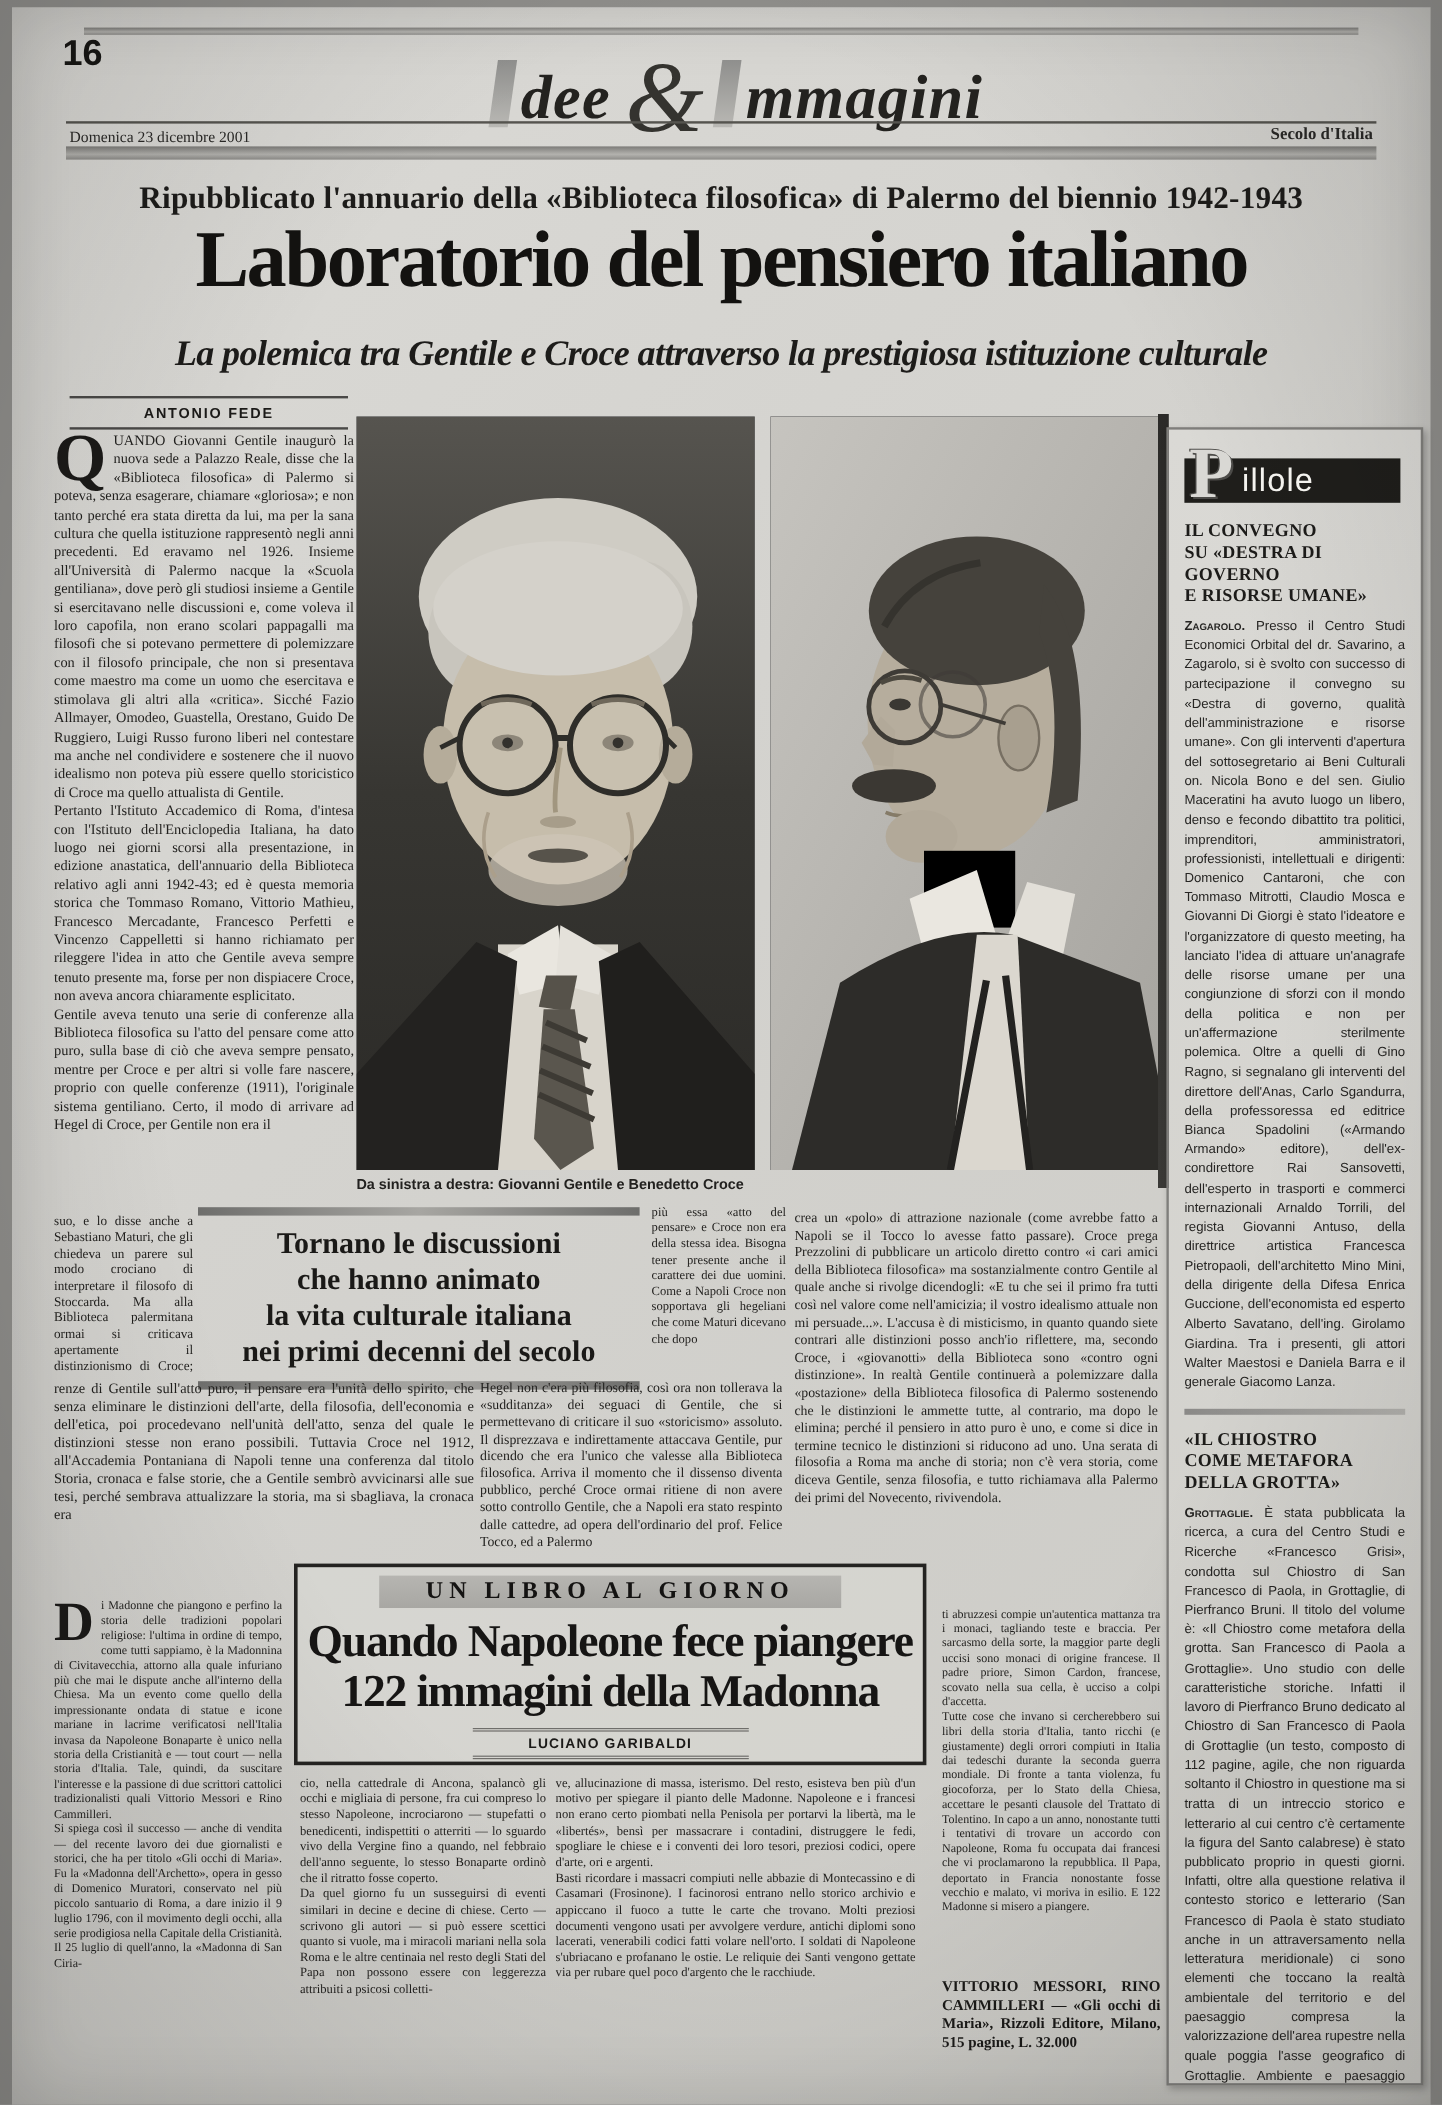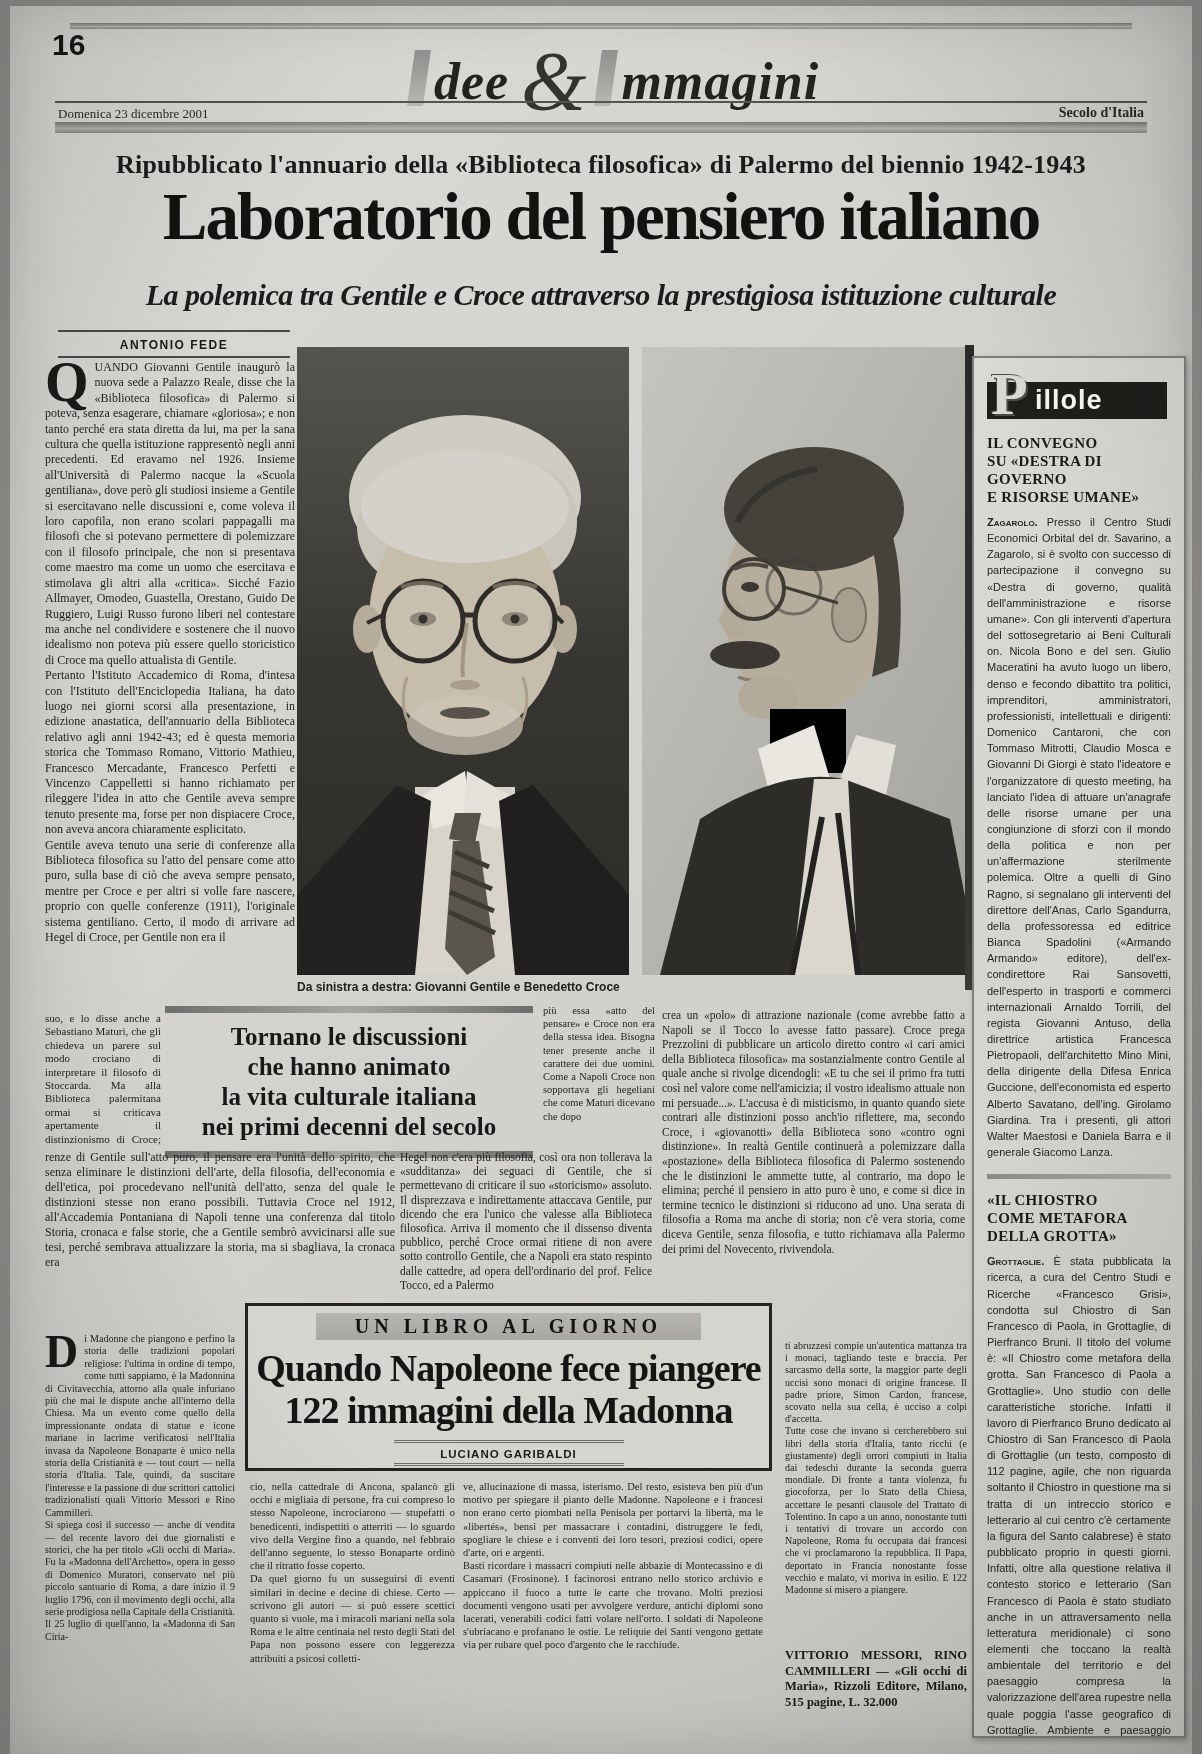--- a/index.html
+++ b/index.html
@@ -34,21 +34,21 @@
   .dropcap{float:left;font-weight:bold;color:#1b1a18;padding-right:6px;}
   .photo{overflow:hidden;background:#555;}
   .photo svg{display:block;}
   .caption{font-family:"Liberation Sans","DejaVu Sans",sans-serif;font-weight:bold;font-size:12px;color:#22211f;}
   .pullquote .bar{height:7px;background:linear-gradient(90deg,#6e6e6c,#a7a6a2 50%,#6e6e6c);}
   .pullquote .pq-text{font-size:25px;font-weight:600;color:#1a1917;text-align:center;line-height:1.2;padding:9px 0;}
   .sidebar{background:linear-gradient(180deg,#dad9d5,#d0cfca);border:2px solid #7f7e7b;box-shadow:2px 3px 6px rgba(0,0,0,.25);padding:12px 13px;overflow:hidden;box-sizing:border-box;}
   .pillole{position:relative;height:50px;margin:2px 0 10px 0;}
   .pillole .bar{position:absolute;left:0;right:4px;top:10px;height:37px;background:#1f1e1b;}
   .pillole .p-init{position:absolute;left:4px;top:-12px;font-size:60px;font-weight:bold;color:#d9d8d4;text-shadow:2px 2px 0 #4c4b48,-1px -1px 0 #4c4b48;z-index:2;}
-  .pillole .p-rest{position:absolute;left:48px;top:13px;font-family:"Liberation Sans","DejaVu Sans",sans-serif;font-weight:bold;font-size:27px;color:#f3f2ee;letter-spacing:1px;z-index:2;}
+  .pillole .p-rest{position:absolute;left:48px;top:13px;font-family:"Liberation Sans","DejaVu Sans",sans-serif;font-weight:normal;font-size:27px;color:#f3f2ee;letter-spacing:1px;z-index:2;}
   .sb-title{font-size:15px;font-weight:bold;line-height:1.2;color:#1c1b19;margin:12px 0 8px 0;white-space:pre-line;letter-spacing:.3px;}
   .sb-body{font-family:"Liberation Sans","DejaVu Sans",sans-serif;font-size:11px;line-height:1.47;color:#262523;margin:0 0 10px 0;}
   .sb-body .dl{font-variant:small-caps;font-weight:bold;}
   .sb-sep{height:5px;background:linear-gradient(90deg,#8a8987,#b2b1ad);margin:14px 0 4px 0;}
   .bookbox{border:3px solid #242321;box-sizing:border-box;background:rgba(224,223,219,.35);}
   .bb-band{margin:7px auto 0 auto;width:74%;background:linear-gradient(180deg,#b6b5b1,#a8a7a3);text-align:center;padding:2px 0;}
   .bb-band span{font-weight:bold;font-size:20px;letter-spacing:5px;color:#141312;}
   .bb-headline{font-size:38px;font-weight:bold;color:#161514;text-align:center;line-height:1.1;letter-spacing:-1px;margin-top:8px;white-space:pre-line;}
   .bb-byline{width:230px;margin:8px auto 0 auto;text-align:center;border-top:3px double #6f6e6b;border-bottom:3px double #6f6e6b;padding:1px 0;}
   .bb-byline span{font-family:"Liberation Sans","DejaVu Sans",sans-serif;font-weight:bold;font-size:11.5px;letter-spacing:1px;color:#1b1a18;}

